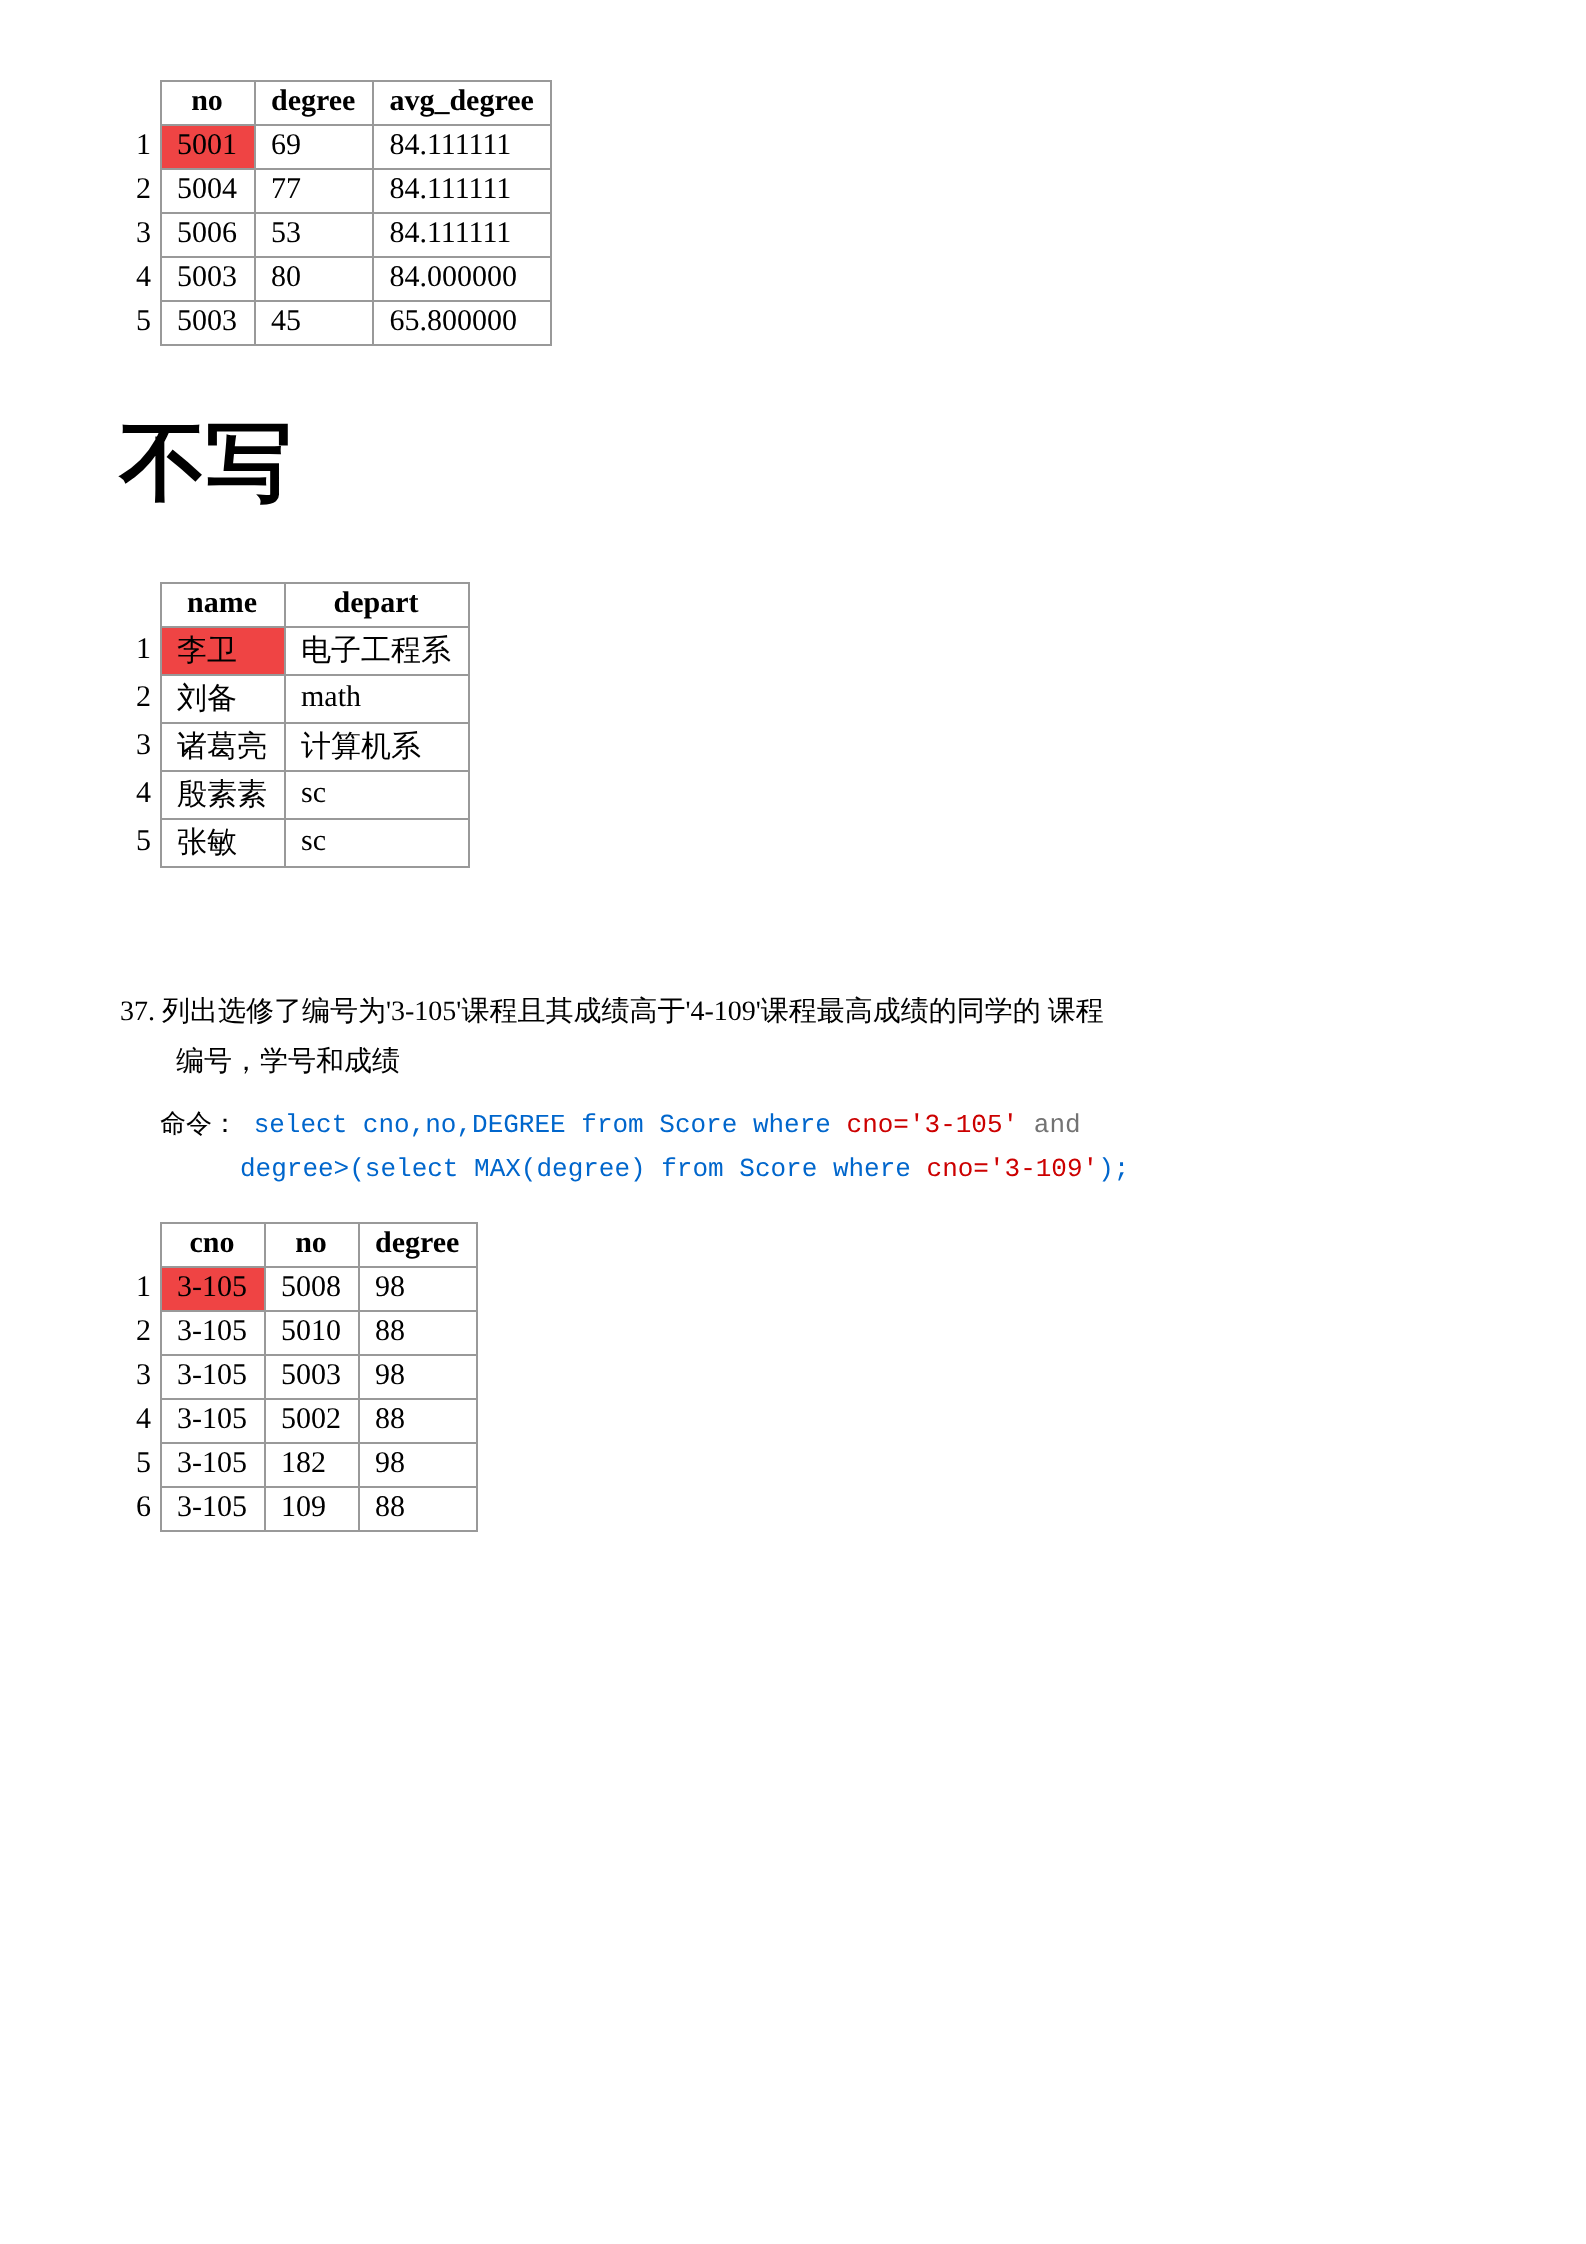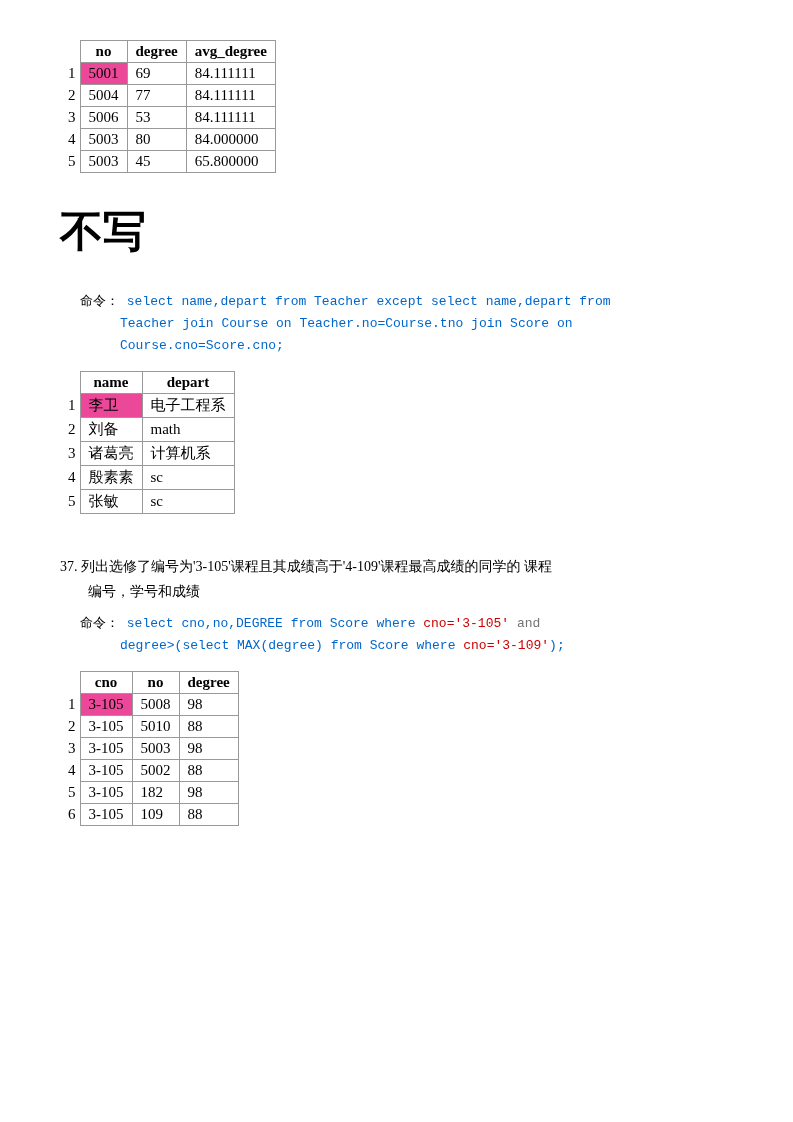--- a/index.html
+++ b/index.html
@@ -24,21 +24,21 @@
       padding: 2px 8px;
       white-space: nowrap;
     }
     .data-table .row-num {
       color: #000;
       text-align: right;
       border: none;
       padding-right: 4px;
     }
     .highlight-cell {
-      background-color: #ec4899;
+      background-color: #ef4444;
       color: #000;
     }
 
     
     .bu-xie {
       font-size: 43px;
       font-family: "SimHei", "黑体", sans-serif;
       font-weight: bold;
       color: #000;
       margin: 30px 0 30px 0;
@@ -77,21 +77,21 @@
     }
     .cmd-string {
       color: #cc0000;
     }
     .cmd-plain {
       color: #737373;
     }
 
     
     .question-37 {
-      margin-top: 40px;
+      margin-top: 60px;
     }
     .q37-title {
       font-size: 14px;
       margin-bottom: 8px;
       line-height: 1.8;
     }
     .q37-num {
       color: #000;
       font-weight: normal;
     }
@@ -146,27 +146,20 @@
     <td>45</td>
     <td>65.800000</td>
   </tr>
       </tbody>
   </table>
 </div>
 
 <div class="bu-xie">不写</div>
 
 <div class="question-block">
-  <div class="command-line">
-    <span class="cmd-label">命令：</span>
-    <span class="cmd-keyword">select name,depart from Teacher except select name,depart from</span><br>
-    <span style="display:inline-block;width:40px;"></span><span class="cmd-keyword">Teacher join Course on Teacher.no=Course.tno</span>
-    <span class="cmd-keyword"> join Score on</span><br>
-    <span style="display:inline-block;width:40px;"></span><span class="cmd-keyword">Course.cno=Score.cno;</span>
-  </div>
 
   <table class="data-table">
     <thead>
       <tr>
         <td style="border:none;"></td>
         <th>name</th>
         <th>depart</th>
       </tr>
     </thead>
     <tbody id="q36-table-body">

